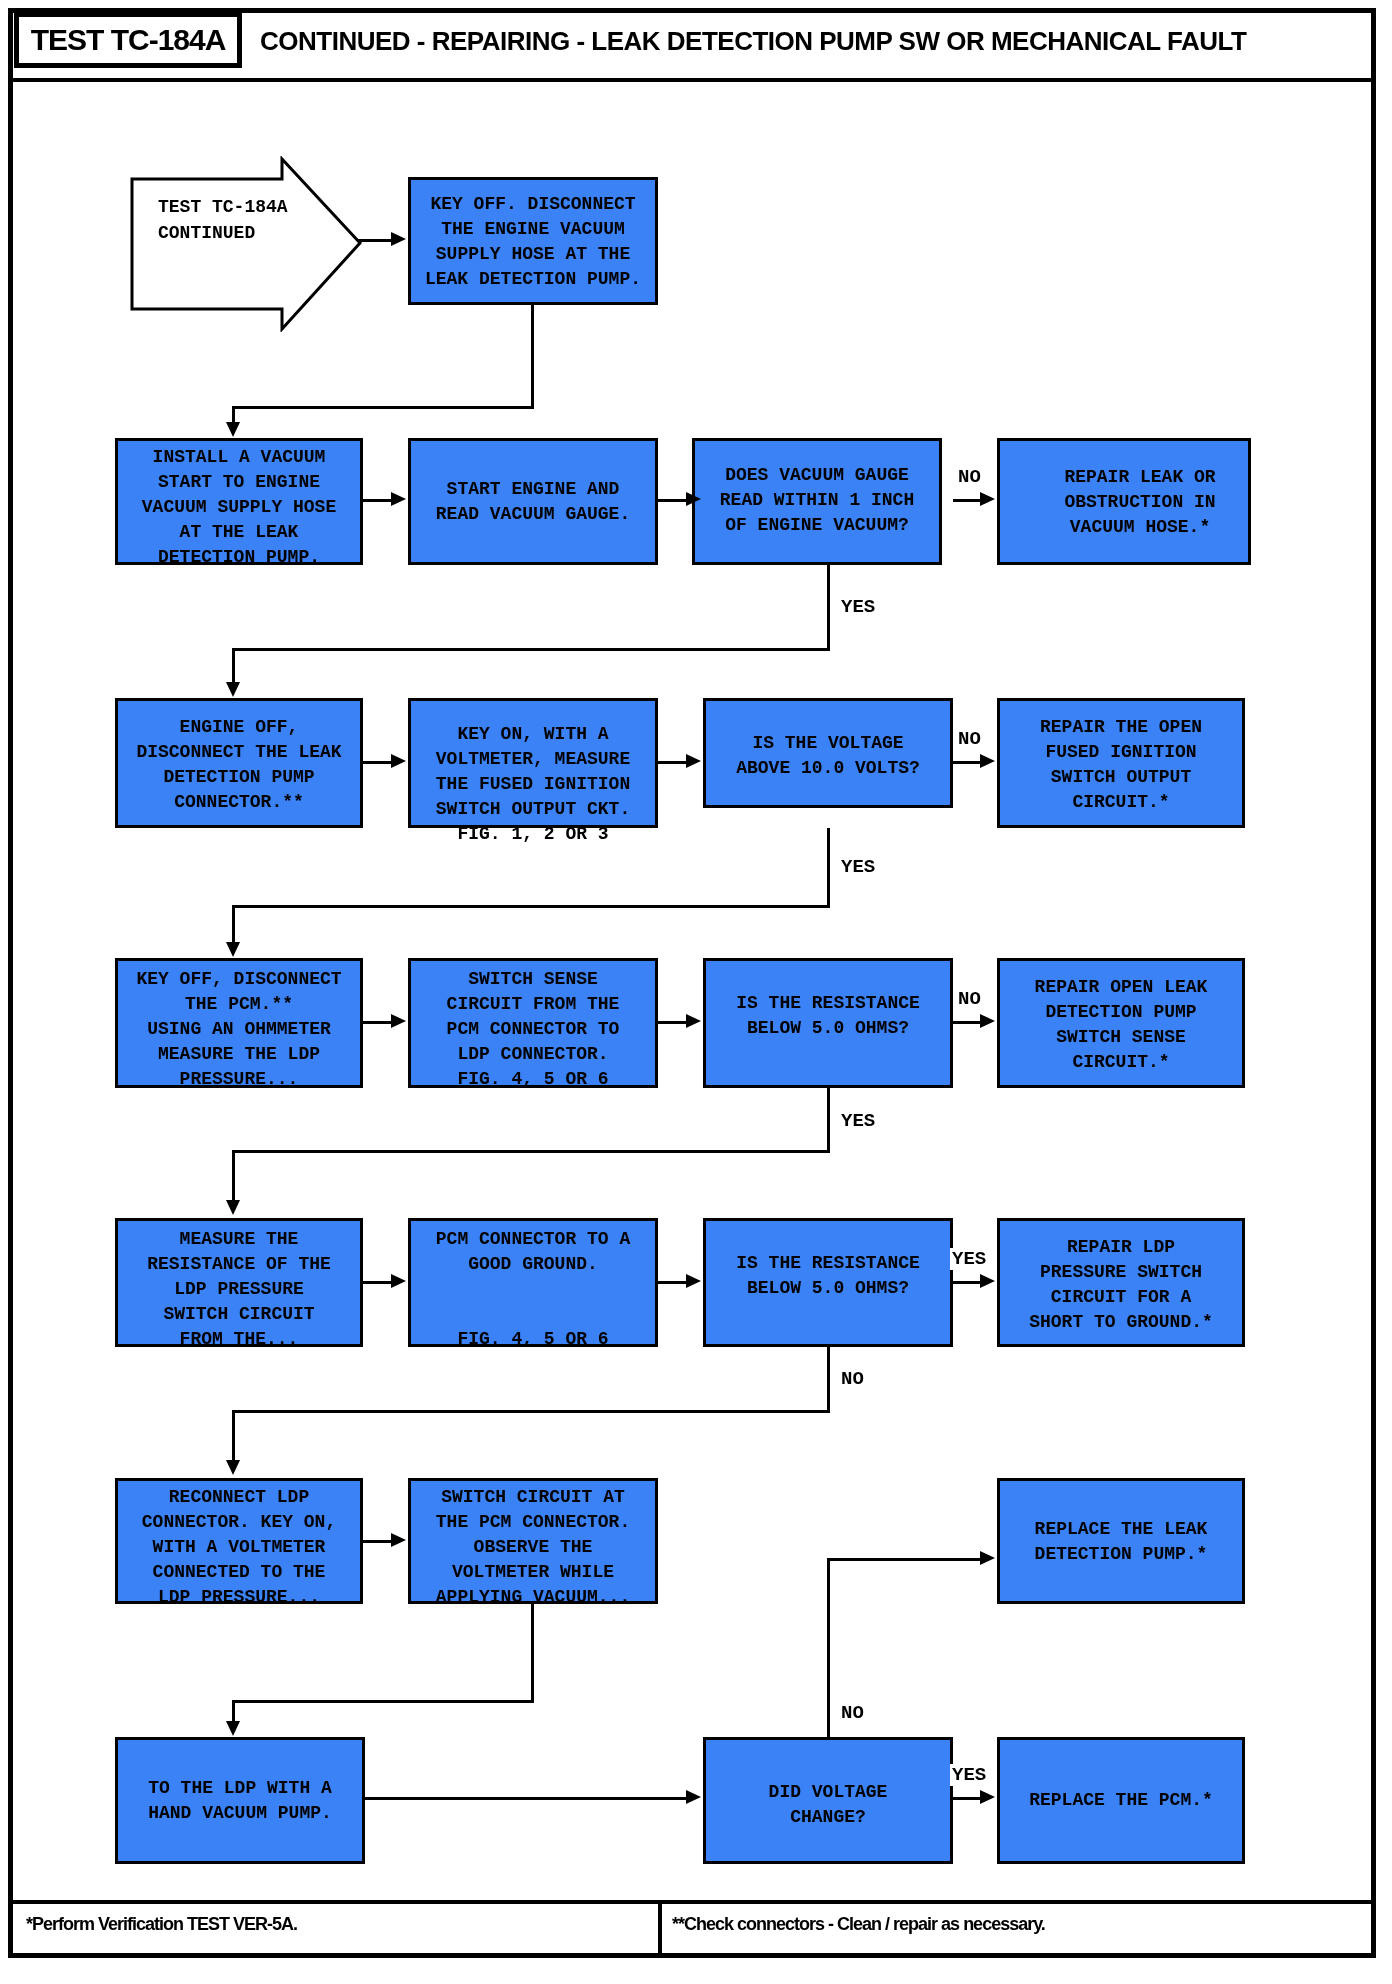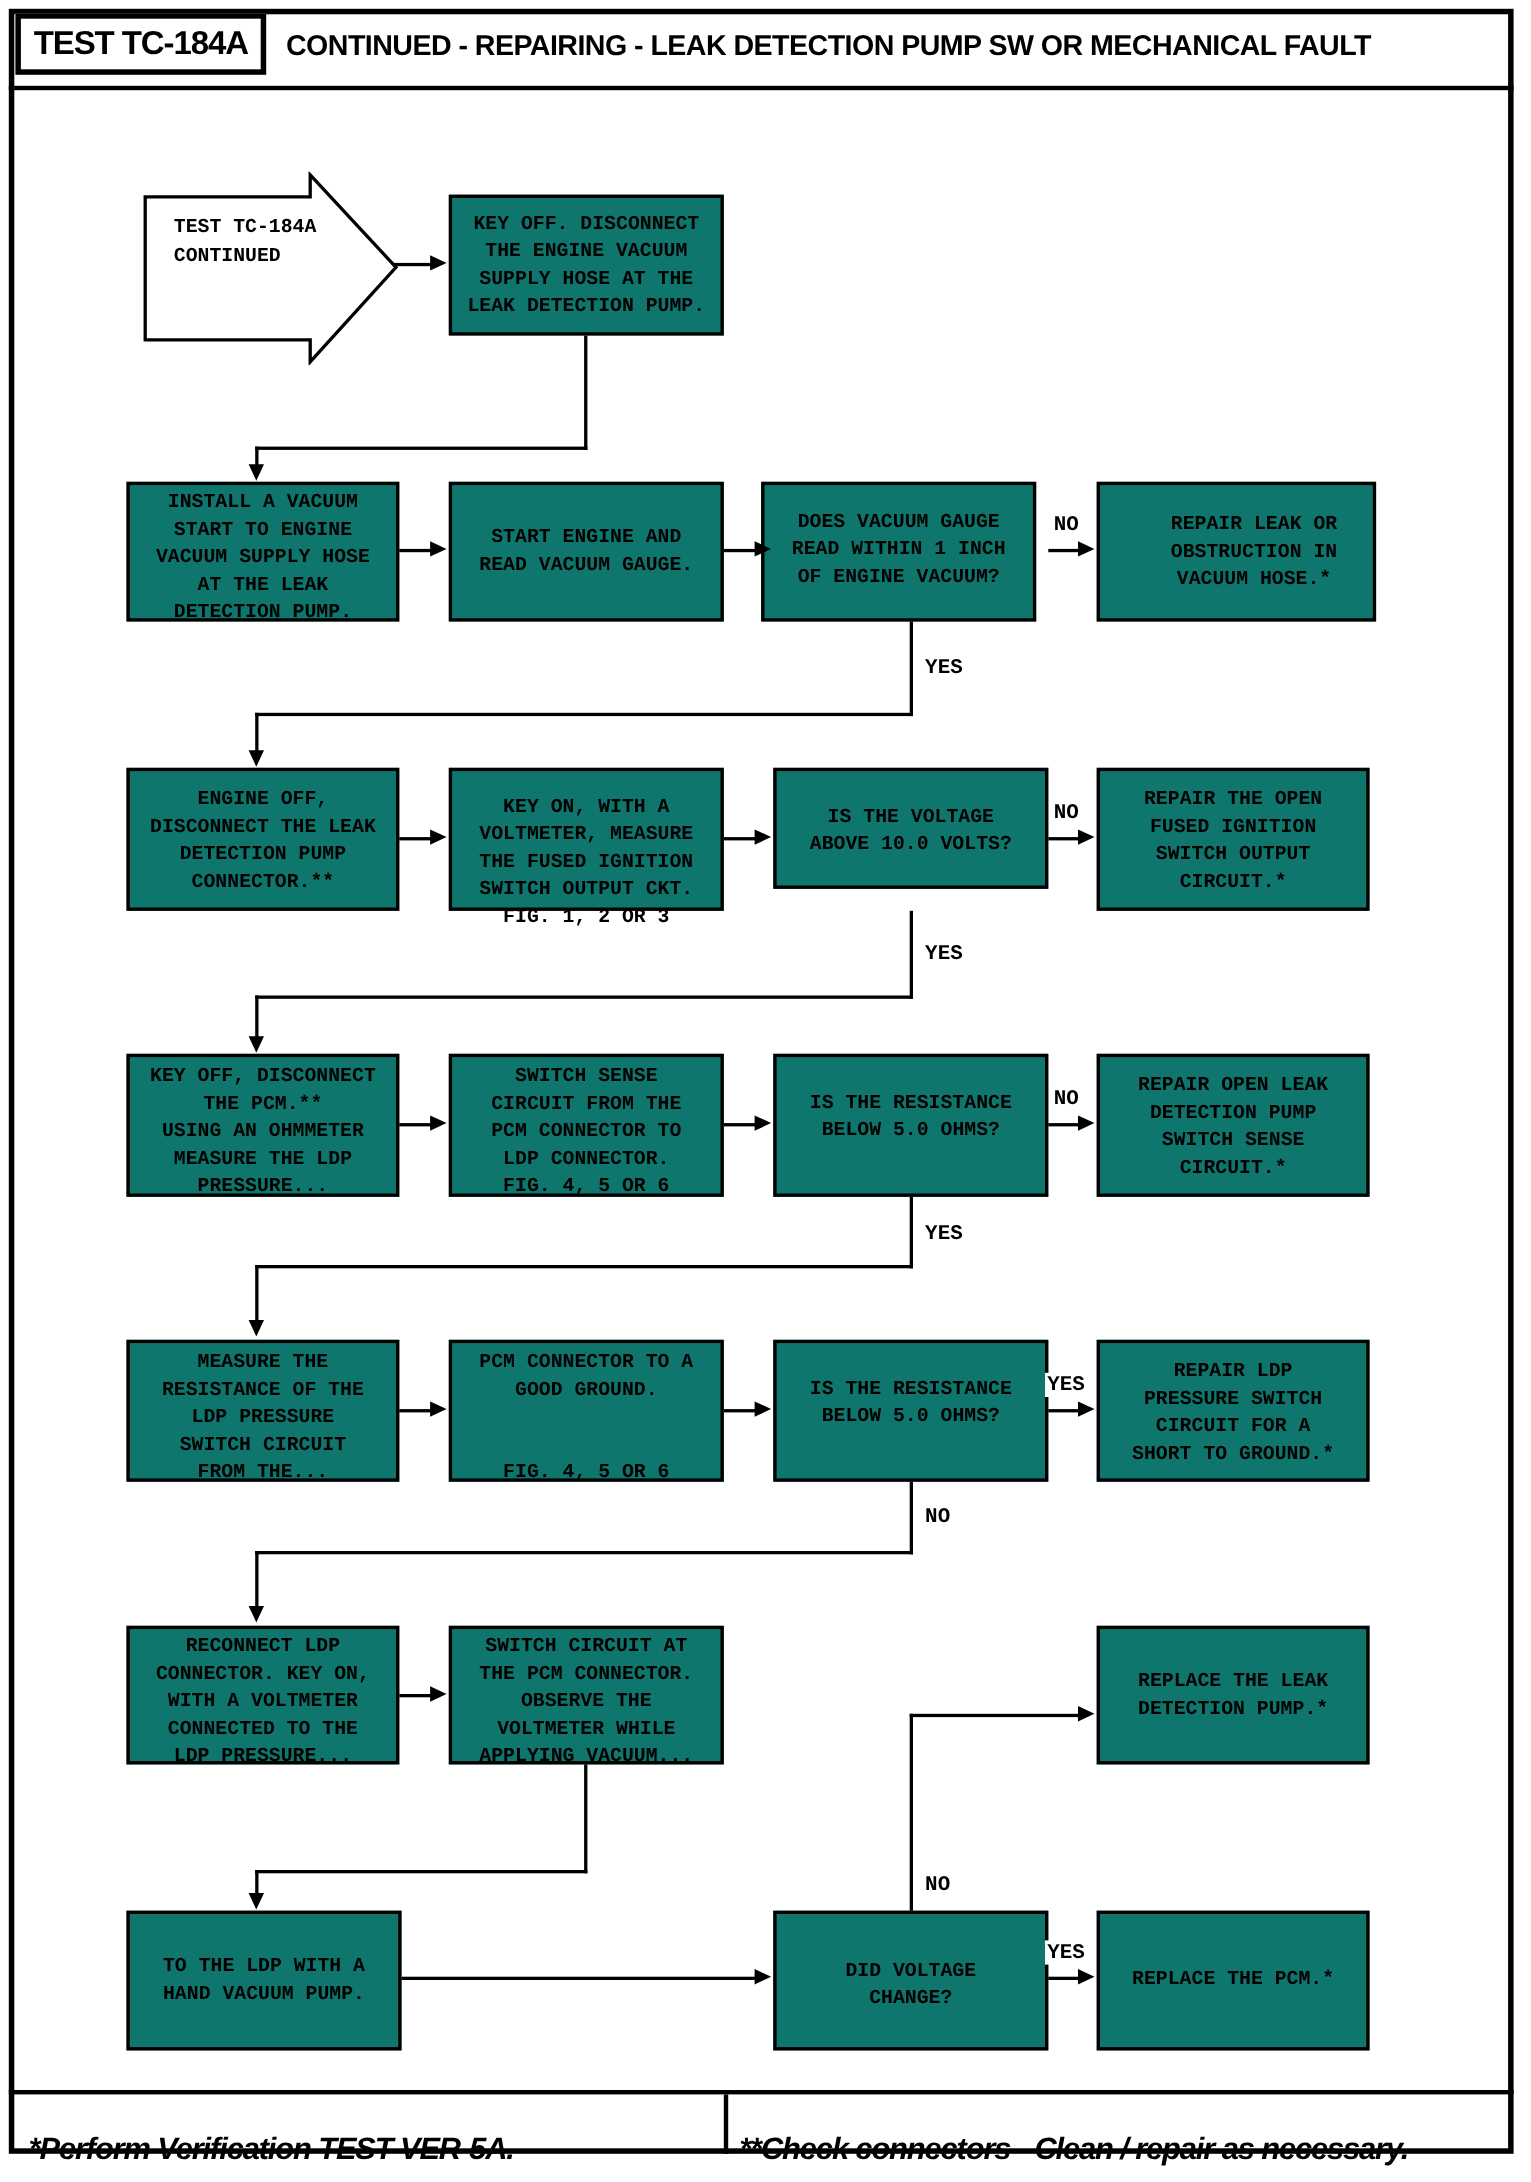--- a/index.html
+++ b/index.html
@@ -5,31 +5,31 @@
   html,body{margin:0;padding:0;background:#e8e8e8;}
   .page{position:relative;width:1392px;height:1984px;background:#ffffff;color:#000;
         font-family:"Liberation Mono","DejaVu Sans Mono",monospace;overflow:hidden;}
   .outer{position:absolute;left:8px;top:8px;width:1368px;height:1950px;border:5px solid #000;box-sizing:border-box;}
   .titlebox{position:absolute;left:14px;top:12px;width:228px;height:56px;border:5px solid #000;background:#fff;
             box-sizing:border-box;display:flex;align-items:center;justify-content:center;
             font-family:"Liberation Sans",sans-serif;font-weight:bold;font-size:30px;letter-spacing:-1px;}
   .htitle{position:absolute;left:260px;top:26px;width:1110px;
           font-family:"Liberation Sans",sans-serif;font-weight:bold;font-size:26px;letter-spacing:-0.5px;}
   .hsep{position:absolute;left:8px;top:78px;width:1368px;height:4px;background:#000;}
-  .box{position:absolute;border:3px solid #000;background:#0f766e;box-sizing:border-box;
+  .box{position:absolute;border:3px solid #000;background:#3b82f6;box-sizing:border-box;
        text-align:center;white-space:pre-line;font-weight:bold;font-size:18px;line-height:25px;}
   .stxt{position:absolute;white-space:pre-line;font-weight:bold;font-size:18px;line-height:26px;text-align:left;}
   .hline{position:absolute;height:3px;background:#000;}
   .vline{position:absolute;width:3px;background:#000;}
   .arr-r{position:absolute;width:0;height:0;border-top:7px solid transparent;border-bottom:7px solid transparent;border-left:15px solid #000;}
   .arr-d{position:absolute;width:0;height:0;border-left:7px solid transparent;border-right:7px solid transparent;border-top:15px solid #000;}
   .lbl{position:absolute;font-weight:bold;font-size:19px;background:#fff;padding:0 2px;}
   .fsep{position:absolute;left:8px;top:1900px;width:1368px;height:4px;background:#000;}
   .fdiv{position:absolute;left:658px;top:1904px;width:4px;height:54px;background:#000;}
-  .ftext{position:absolute;top:1914px;font-family:"Liberation Sans",sans-serif;font-weight:bold;font-style:italic;font-size:28px;letter-spacing:-1px;margin-top:24px;}
+  .ftext{position:absolute;top:1914px;font-family:"Liberation Sans",sans-serif;font-weight:bold;font-size:18px;letter-spacing:-1px;}
 </style>
 </head>
 <body>
 
 <div class="page">
 
   <div class="outer"></div>
   <div class="titlebox">
     <span>TEST TC-184A</span>
   </div>

